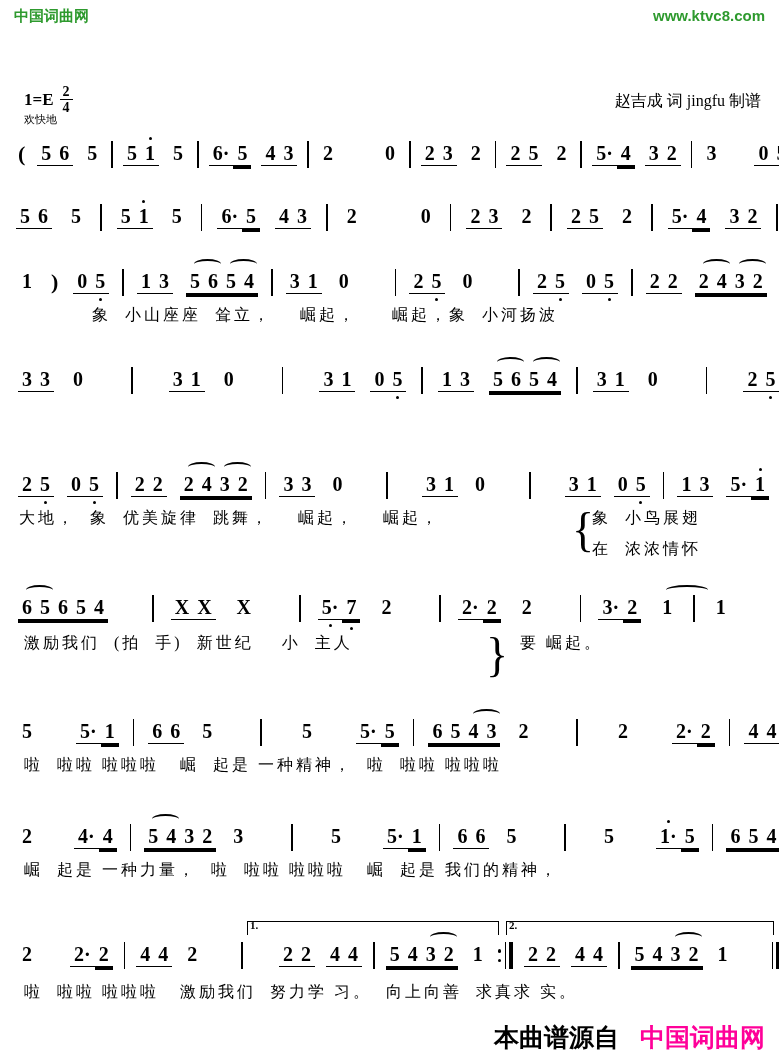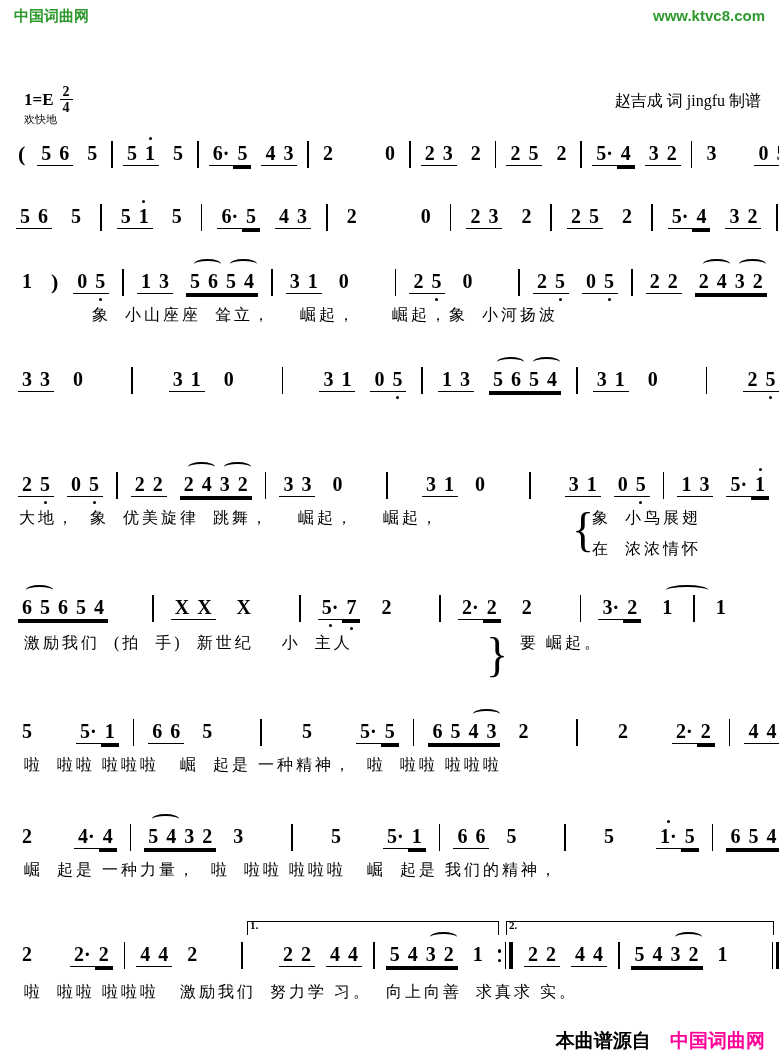--- a/index.html
+++ b/index.html
@@ -42,21 +42,21 @@
   .bl.thick{width:4px;}
   .rep{display:flex;flex-direction:column;justify-content:center;gap:6px;height:27px;margin-right:1px;}
   .rd{width:3.5px;height:3.5px;border-radius:50%;background:#000;}
   .paren{font-size:22px;font-weight:700;line-height:26px;padding:0 2px;}
 
   .lyric{position:absolute;font-size:16px;letter-spacing:3px;white-space:pre;line-height:22px;}
   .brace{position:absolute;font-size:46px;font-weight:400;line-height:56px;transform:scaleY(1.05);}
   .volta{position:absolute;height:13px;border:1.6px solid #000;border-bottom:none;}
   .volta b{position:absolute;top:-2px;left:2px;font-size:11px;line-height:11px;font-weight:700;}
 
-  .footer{position:absolute;right:14px;bottom:8px;font-size:19px;font-weight:700;
+  .footer{position:absolute;right:14px;bottom:8px;font-size:25px;font-weight:700;
           font-family:"Liberation Sans","DejaVu Sans",sans-serif;}
   .footer .site{color:var(--magenta,#ff0099);margin-left:14px;cursor:pointer;}
 </style>
 </head>
 <body>
 
 <div id="page" style="--green: #2e9a2e; --magenta: #ff0099;">
 
   <a class="sitelink" id="site-left">中国词曲网</a>
   <a class="sitelink" id="site-right">www.ktvc8.com</a>

